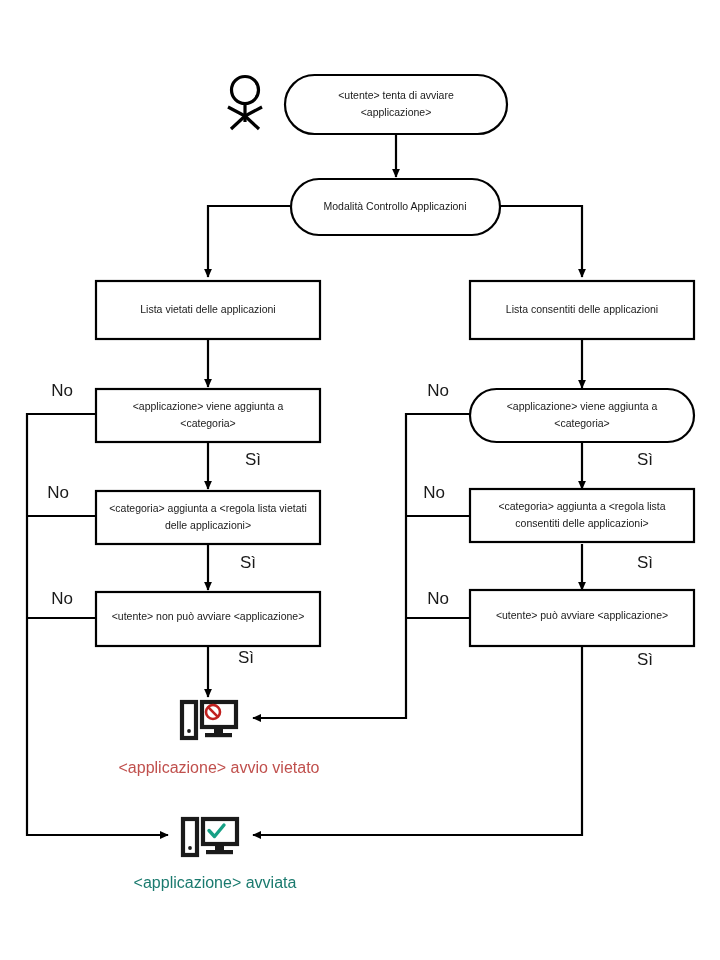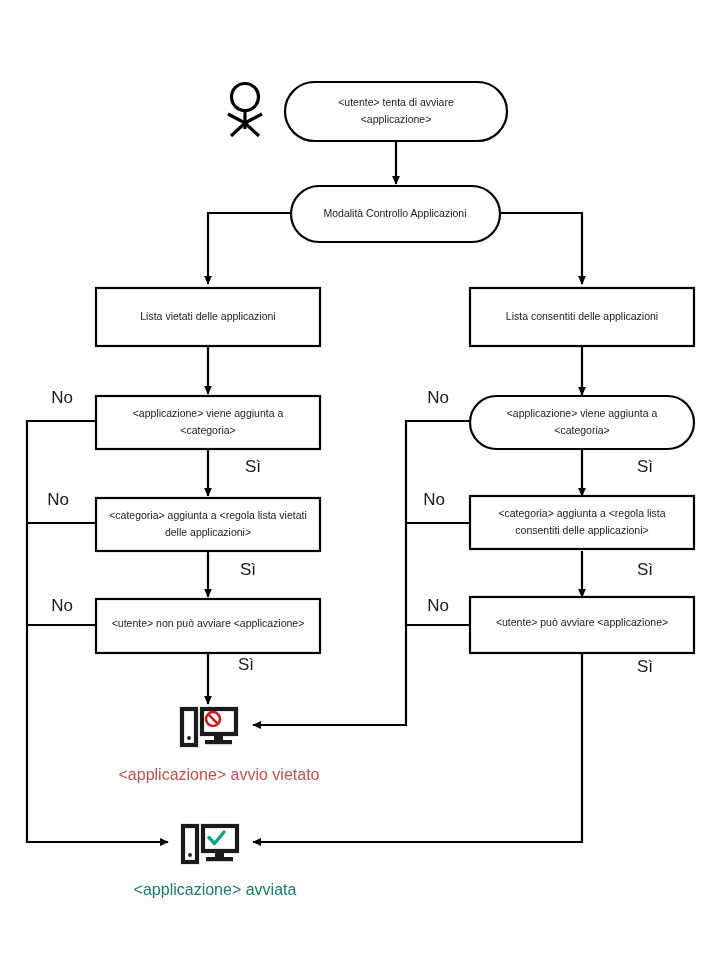--- a/index.html
+++ b/index.html
@@ -9,21 +9,21 @@
   }
   body {
     width: 720px;
     height: 960px;
     font-family: "Liberation Sans", sans-serif;
     position: relative;
     overflow: hidden;
   }
   #diagram-root {
     position: absolute;
-    top: 7px;
+    top: 0;
     left: 0;
     width: 720px;
     height: 848px;
   }
   svg.flow {
     display: block;
     width: 720px;
     height: 960px;
   }
   .node-text {

